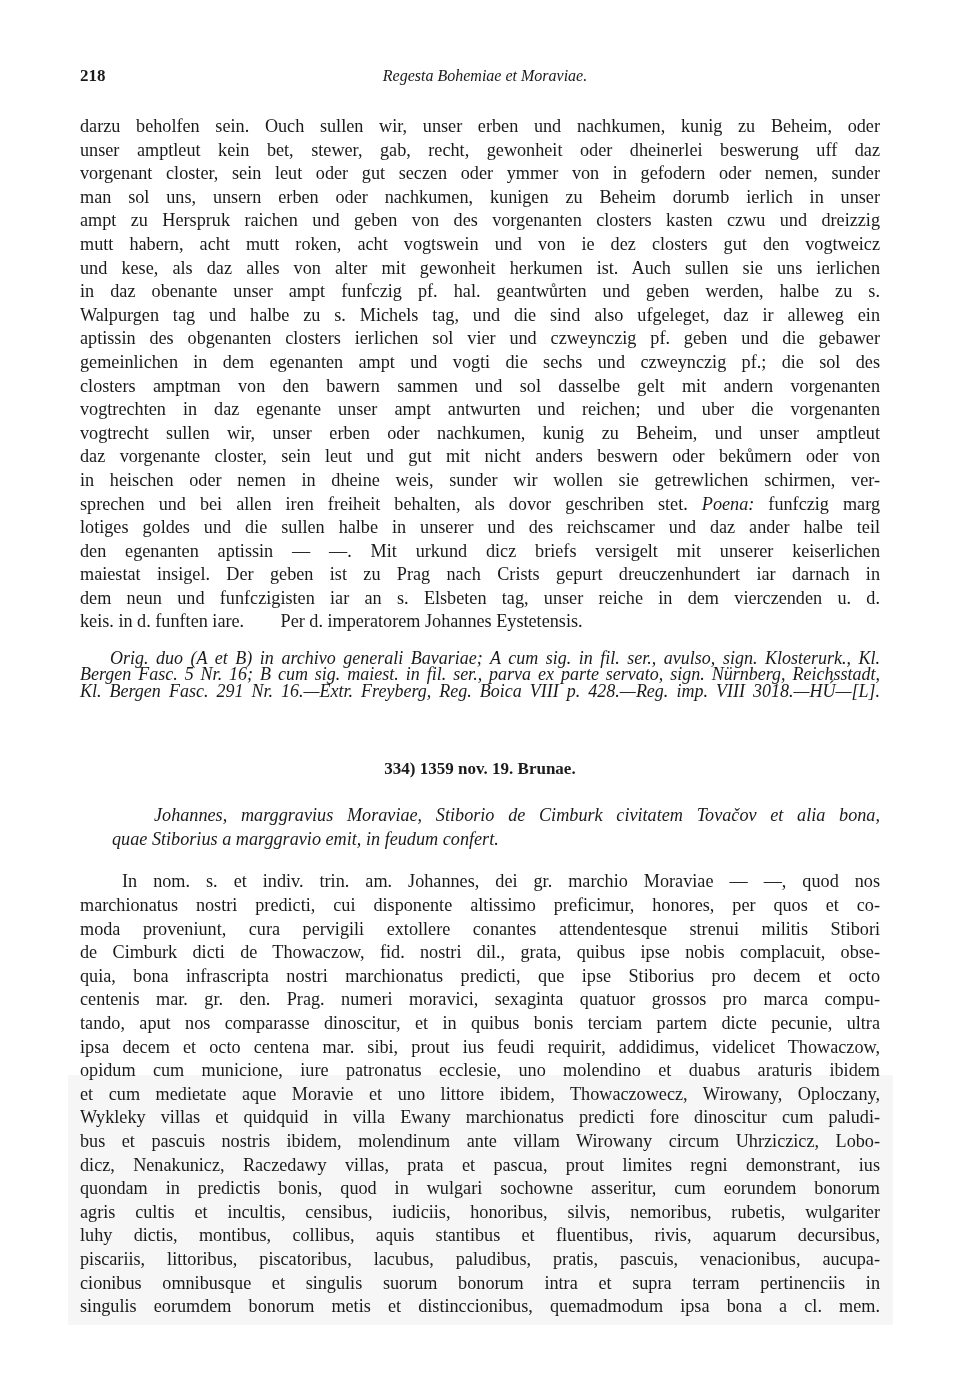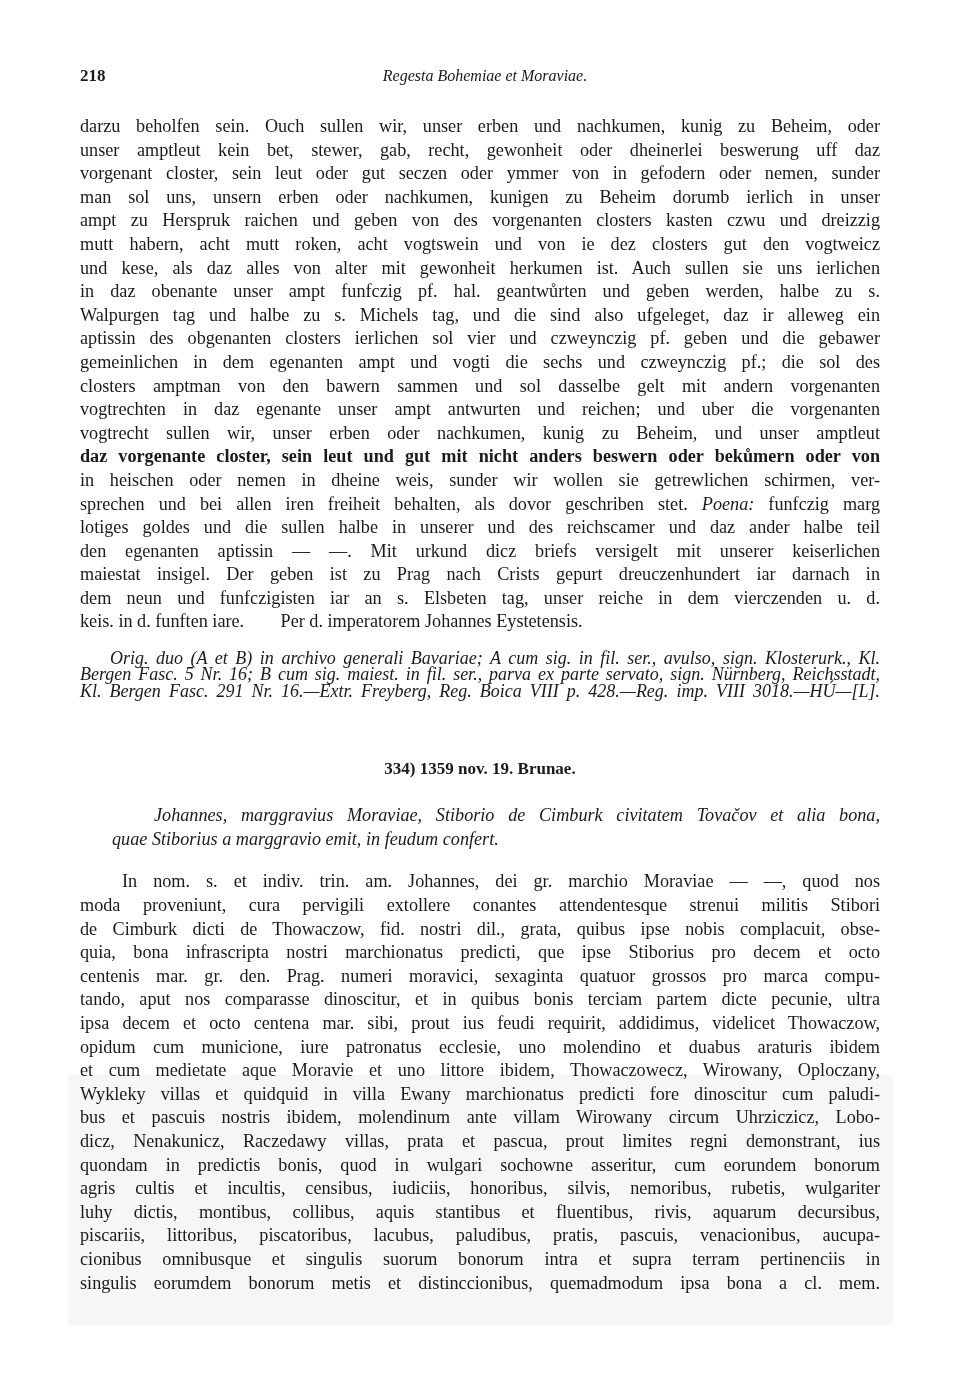--- a/index.html
+++ b/index.html
@@ -125,21 +125,21 @@
     <span class="line" style="display: block;">ampt zu Herspruk raichen und geben von des vorgenanten closters kasten czwu und dreizzig</span>
     <span class="line" style="display: block;">mutt habern, acht mutt roken, acht vogtswein und von ie dez closters gut den vogtweicz</span>
     <span class="line" style="display: block;">und kese, als daz alles von alter mit gewonheit herkumen ist. Auch sullen sie uns ierlichen</span>
     <span class="line" style="display: block;">in daz obenante unser ampt funfczig pf. hal. geantwůrten und geben werden, halbe zu s.</span>
     <span class="line" style="display: block;">Walpurgen tag und halbe zu s. Michels tag, und die sind also ufgeleget, daz ir alleweg ein</span>
     <span class="line" style="display: block;">aptissin des obgenanten closters ierlichen sol vier und czweynczig pf. geben und die gebawer</span>
     <span class="line" style="display: block;">gemeinlichen in dem egenanten ampt und vogti die sechs und czweynczig pf.; die sol des</span>
     <span class="line" style="display: block;">closters amptman von den bawern sammen und sol dasselbe gelt mit andern vorgenanten</span>
     <span class="line" style="display: block;">vogtrechten in daz egenante unser ampt antwurten und reichen; und uber die vorgenanten</span>
     <span class="line" style="display: block;">vogtrecht sullen wir, unser erben oder nachkumen, kunig zu Beheim, und unser amptleut</span>
-    <span class="line" style="display: block; font-weight: bold;">daz vorgenante closter, sein leut und gut mit nicht anders beswern oder bekůmern oder von</span>
+    <span class="line" style="display: block;">daz vorgenante closter, sein leut und gut mit nicht anders beswern oder bekůmern oder von</span>
     <span class="line" style="display: block;">in heischen oder nemen in dheine weis, sunder wir wollen sie getrewlichen schirmen, ver-</span>
     <span class="line" style="display: block;"><span>sprechen und bei allen iren freiheit behalten, als dovor geschriben stet.</span> <span class="italic">Poena:</span> <span>funfczig marg</span></span>
     <span class="line" style="display: block;">lotiges goldes und die sullen halbe in unserer und des reichscamer und daz ander halbe teil</span>
     <span class="line" style="display: block;">den egenanten aptissin — —. Mit urkund dicz briefs versigelt mit unserer keiserlichen</span>
     <span class="line" style="display: block;">maiestat insigel.   Der geben ist zu Prag nach Crists gepurt dreuczenhundert iar darnach in</span>
     <span class="line" style="display: block;">dem neun und funfczigisten iar an s. Elsbeten tag, unser reiche in dem vierczenden u. d.</span>
     <span class="line last" style="white-space: pre; display: block;">keis. in d. funften iare.        Per d. imperatorem Johannes Eystetensis.</span>
   </div>
 
   <div class="source-note">
@@ -150,20 +150,21 @@
 
   <div class="entry-heading">334) 1359 nov. 19. Brunae.</div>
 
   <div class="summary">
     <span class="line first" style="display: block;">Johannes, marggravius Moraviae, Stiborio de Cimburk civitatem Tovačov et alia bona,</span>
     <span class="line last" style="display: block;">quae Stiborius a marggravio emit, in feudum confert.</span>
   </div>
 
   <div class="body-text second">
     <span class="line indent" style="display: block;">In nom. s. et indiv. trin. am. Johannes, dei gr. marchio Moraviae — —, quod nos</span>
+    <span class="line" style="display: block;">marchionatus nostri predicti, cui disponente altissimo preficimur, honores, per quos et co-</span>
     <span class="line" style="display: block;">moda proveniunt, cura pervigili extollere conantes attendentesque strenui militis Stibori</span>
     <span class="line" style="display: block;">de Cimburk dicti de Thowaczow, fid. nostri dil., grata, quibus ipse nobis complacuit, obse-</span>
     <span class="line" style="display: block;">quia, bona infrascripta nostri marchionatus predicti, que ipse Stiborius pro decem et octo</span>
     <span class="line" style="display: block;">centenis mar. gr. den. Prag. numeri moravici, sexaginta quatuor grossos pro marca compu-</span>
     <span class="line" style="display: block;">tando, aput nos comparasse dinoscitur, et in quibus bonis terciam partem dicte pecunie, ultra</span>
     <span class="line" style="display: block;">ipsa decem et octo centena mar. sibi, prout ius feudi requirit, addidimus, videlicet Thowaczow,</span>
     <span class="line" style="display: block;">opidum cum municione, iure patronatus ecclesie, uno molendino et duabus araturis ibidem</span>
     <span class="line" style="display: block;">et cum medietate aque Moravie et uno littore ibidem, Thowaczowecz, Wirowany, Oploczany,</span>
     <span class="line" style="display: block;">Wykleky villas et quidquid in villa Ewany marchionatus predicti fore dinoscitur cum paludi-</span>
     <span class="line" style="display: block;">bus et pascuis nostris ibidem, molendinum ante villam Wirowany circum Uhrziczicz, Lobo-</span>

